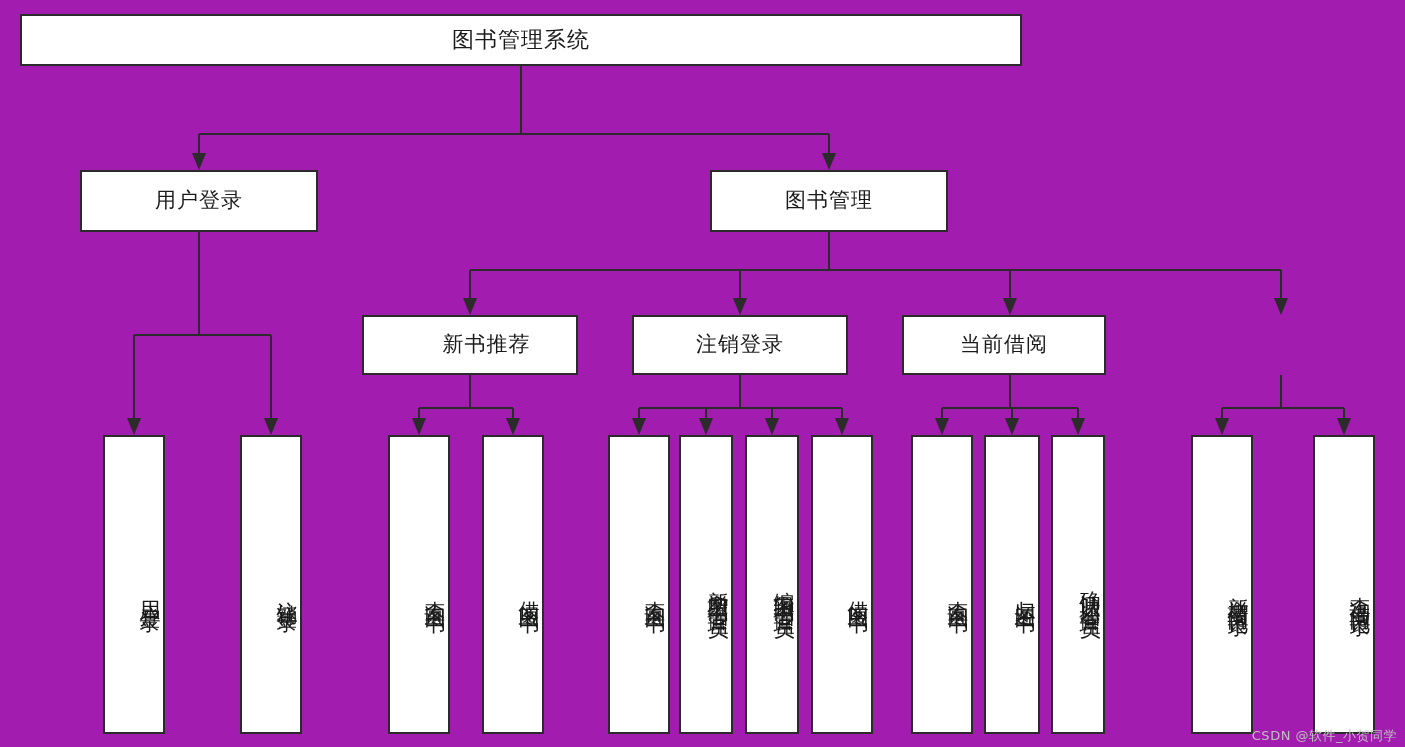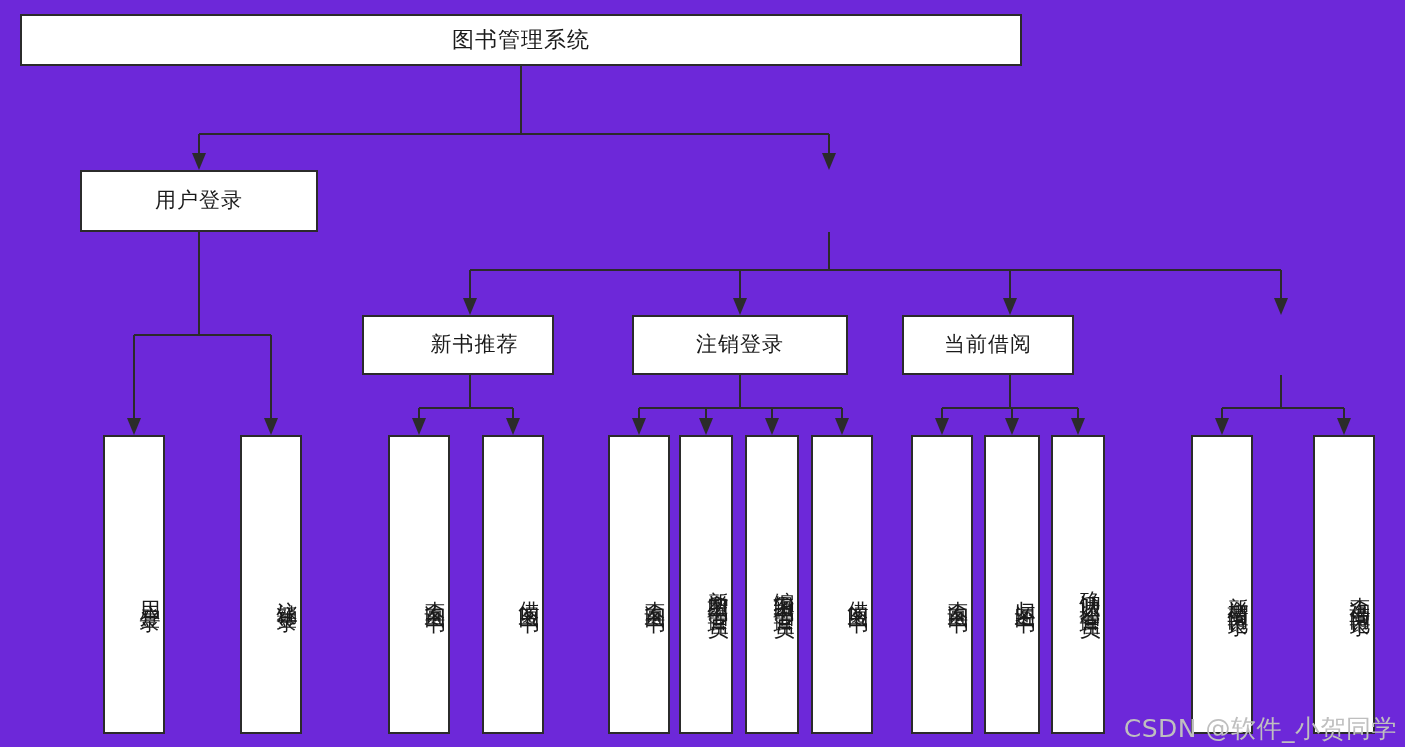--- a/index.html
+++ b/index.html
@@ -8,21 +8,21 @@
     padding: 0;
     background: #ffffff;
   }
   body {
     font-family: "DejaVu Sans", "Liberation Sans", sans-serif;
   }
   #canvas {
     position: relative;
     width: 1405px;
     height: 747px;
-    background: #6d28d9;
+    background: #a21caf;
     overflow: hidden;
   }
   
   .node {
     position: absolute;
     box-sizing: border-box;
     background: #ffffff;
     border: 2.5px solid #2b2b2b;
     display: flex;
     align-items: center;
@@ -72,47 +72,50 @@
     height: 0;
     border-left: 7px solid transparent;
     border-right: 7px solid transparent;
     border-top: 17px solid #2b2b2b;
   }
   
   #watermark {
     position: absolute;
     right: 8px;
     bottom: 2px;
-    font-size: 25px;
+    font-size: 13px;
     color: #bfbfbf;
     white-space: nowrap;
     letter-spacing: 0.5px;
     pointer-events: none;
   }
 </style>
 </head>
 <body>
 
 <div id="canvas">
 
   <div class="node horiz root" id="n-root" style="left: 20px; top: 14px; width: 1002px; height: 52px;">
     <span>图书管理系统</span>
   </div>
 
   <div class="node horiz" id="n-l2-0" style="left: 80px; top: 170px; width: 238px; height: 62px;">
     <span>用户登录</span>
   </div>
-
-  <div class="node horiz" id="n-l3-0" style="left: 362px; top: 315px; width: 192px; height: 60px; padding-left: 33px;">
+  <div class="node horiz" id="n-l2-1" style="left: 710px; top: 170px; width: 238px; height: 62px;">
+    <span>图书管理</span>
+  </div>
+
+  <div class="node horiz" id="n-l3-0" style="left: 362px; top: 315px; width: 216px; height: 60px; padding-left: 33px;">
     <span>新书推荐</span>
   </div>
   <div class="node horiz" id="n-l3-1" style="left: 632px; top: 315px; width: 216px; height: 60px;">
     <span>注销登录</span>
   </div>
-  <div class="node horiz" id="n-l3-2" style="left: 902px; top: 315px; width: 172px; height: 60px;">
+  <div class="node horiz" id="n-l3-2" style="left: 902px; top: 315px; width: 204px; height: 60px;">
     <span>当前借阅</span>
   </div>
 
   <div class="node vert" id="n-leaf-0" style="left: 103px; top: 435px; width: 62px; height: 299px;">
     <span class="vtext">用户登录</span>
   </div>
   <div class="node vert" id="n-leaf-1" style="left: 240px; top: 435px; width: 62px; height: 299px;">
     <span class="vtext">注销登录</span>
   </div>
   <div class="node vert" id="n-leaf-2" style="left: 388px; top: 435px; width: 62px; height: 299px;">

